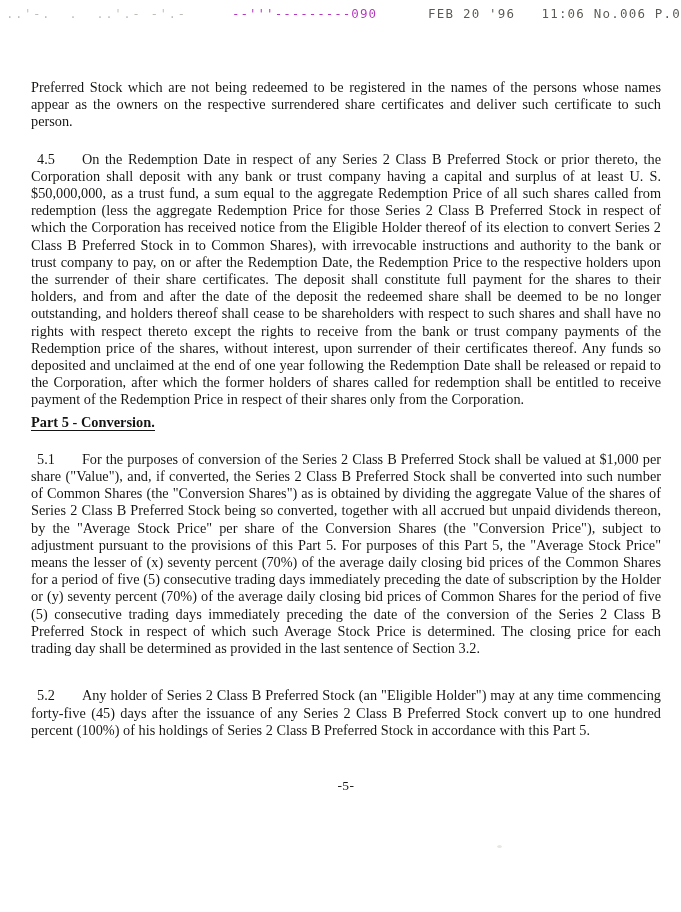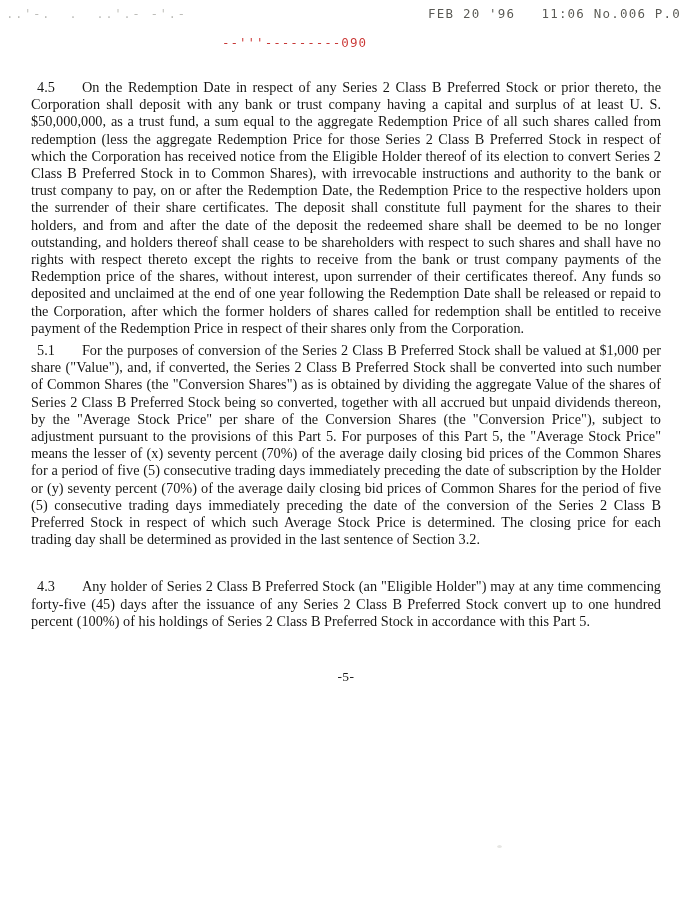--- a/index.html
+++ b/index.html
@@ -23,21 +23,21 @@
     top: 6px;
     left: 0;
     width: 681px;
     height: 22px;
     font-family: "DejaVu Sans Mono", monospace;
     font-size: 12.5px;
     white-space: pre;
   }
   .fax-seg { position: absolute; top: 0; }
   .fax-left   { left: 6px;   color: #a8a8a5; opacity: 0.8; letter-spacing: 1.5px; }
-  .fax-mid    { left: 222px; color: #b91c1c; opacity: 0.85; letter-spacing: 1px; margin-top: 29px; }
+  .fax-mid    { left: 232px; color: #a21caf; opacity: 0.85; letter-spacing: 1px; }
   .fax-right  { left: 428px; color: #5c5c58; letter-spacing: 1.2px; }
   
   .content {
     position: absolute;
     left: 31px;
     top: 79px;
     width: 630px;
     font-size: 14.3px;
     line-height: 17.2px;
     text-align: justify;
@@ -82,32 +82,36 @@
 <div class="page">
 
   <div class="fax-header">
     <span class="fax-seg fax-left">..'-.  .  ..'.- -'.-</span>
     <span class="fax-seg fax-mid">--'''---------090</span>
     <span class="fax-seg fax-right">FEB 20 '96   11:06 No.006 P.02</span>
   </div>
 
   <div class="content">
 
+    <p class="para para-intro">Preferred Stock which are not being redeemed to be registered in the names of the persons whose names appear as the owners on the respective surrendered share certificates and deliver such certificate to such person.</p>
 
     <p class="para para-sec45">
       <span class="secnum">4.5</span><span>On the Redemption Date in respect of any Series 2 Class B Preferred Stock or prior thereto, the Corporation shall deposit with any bank or trust company having a capital and surplus of at least U. S. $50,000,000, as a trust fund, a sum equal to the aggregate Redemption Price of all such shares called from redemption (less the aggregate Redemption Price for those Series 2 Class B Preferred Stock in respect of which the Corporation has received notice from the Eligible Holder thereof of its election to convert Series 2 Class B Preferred Stock in to Common Shares), with irrevocable instructions and authority to the bank or trust company to pay, on or after the Redemption Date, the Redemption Price to the respective holders upon the surrender of their share certificates. The deposit shall constitute full payment for the shares to their holders, and from and after the date of the deposit the redeemed share shall be deemed to be no longer outstanding, and holders thereof shall cease to be shareholders with respect to such shares and shall have no rights with respect thereto except the rights to receive from the bank or trust company payments of the Redemption price of the shares, without interest, upon surrender of their certificates thereof. Any funds so deposited and unclaimed at the end of one year following the Redemption Date shall be released or repaid to the Corporation, after which the former holders of shares called for redemption shall be entitled to receive payment of the Redemption Price in respect of their shares only from the Corporation.</span>
     </p>
 
+    <p class="part-heading">
+      <span class="u">Part 5 - Conversion.</span>
+    </p>
 
     <p class="para para-sec51">
       <span class="secnum">5.1</span><span>For the purposes of conversion of the Series 2 Class B Preferred Stock shall be valued at $1,000 per share ("Value"), and, if converted, the Series 2 Class B Preferred Stock shall be converted into such number of Common Shares (the "Conversion Shares") as is obtained by dividing the aggregate Value of the shares of Series 2 Class B Preferred Stock being so converted, together with all accrued but unpaid dividends thereon, by the "Average Stock Price" per share of the Conversion Shares (the "Conversion Price"), subject to adjustment pursuant to the provisions of this Part 5. For purposes of this Part 5, the "Average Stock Price" means the lesser of (x) seventy percent (70%) of the average daily closing bid prices of the Common Shares for a period of five (5) consecutive trading days immediately preceding the date of subscription by the Holder or (y) seventy percent (70%) of the average daily closing bid prices of Common Shares for the period of five (5) consecutive trading days immediately preceding the date of the conversion of the Series 2 Class B Preferred Stock in respect of which such Average Stock Price is determined. The closing price for each trading day shall be determined as provided in the last sentence of Section 3.2.</span>
     </p>
 
     <p class="para para-sec52">
-      <span class="secnum">4.3</span><span>Any holder of Series 2 Class B Preferred Stock (an "Eligible Holder") may at any time commencing forty-five (45) days after the issuance of any Series 2 Class B Preferred Stock convert up to one hundred percent (100%) of his holdings of Series 2 Class B Preferred Stock in accordance with this Part 5.</span>
+      <span class="secnum">5.2</span><span>Any holder of Series 2 Class B Preferred Stock (an "Eligible Holder") may at any time commencing forty-five (45) days after the issuance of any Series 2 Class B Preferred Stock convert up to one hundred percent (100%) of his holdings of Series 2 Class B Preferred Stock in accordance with this Part 5.</span>
     </p>
 
     <div class="page-number">-5-</div>
   </div>
 
   <div class="speck speck-1"></div>
   <div class="speck speck-2"></div>
 
 </div>
 

